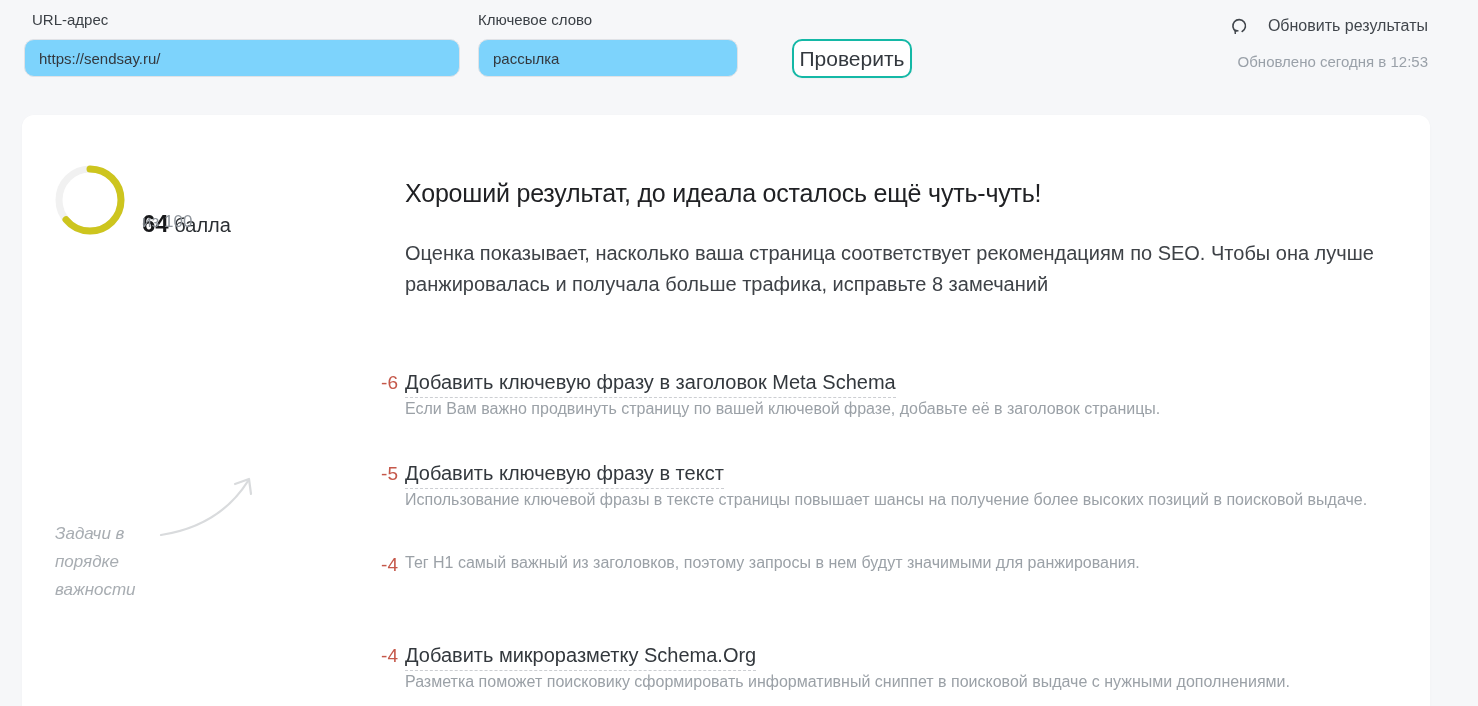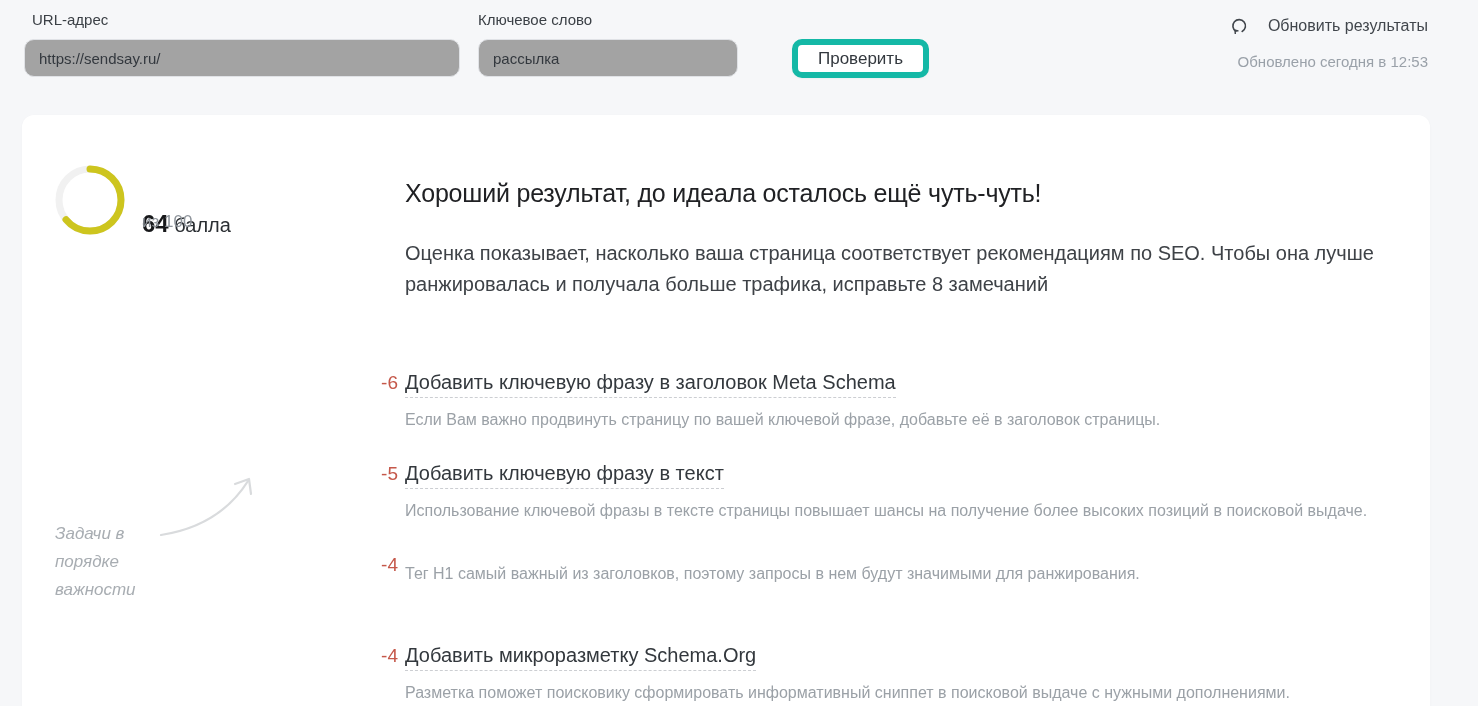--- a/index.html
+++ b/index.html
@@ -11,37 +11,37 @@
     color:#3b4046;
   }
   .field-label {
     position:absolute;
     font-size:15px;
     color:#3b4046;
   }
   .text-input {
     position:absolute;
     height:38px;
-    background:#a3a3a3;
+    background:#7dd3fc;
     border:1px solid #e0e2e6;
     border-radius:10px;
     padding:0 14px;
     font-size:15px;
     color:#33383e;
     font-family:"Liberation Sans", sans-serif;
     outline:none;
   }
   .check-btn {
     position:absolute;
     left:792px; top:39px;
-    width:137px; height:39px;
+    width:120px; height:39px;
     background:#ffffff;
-    border:6px solid #14b8a6;
+    border:2px solid #14b8a6;
     border-radius:10px;
-    font-size:17px;
+    font-size:21px;
     color:#33383e;
     font-family:"Liberation Sans", sans-serif;
     cursor:pointer;
     box-shadow:0 1px 2px rgba(0,0,0,0.04);
   }
   .refresh-row {
     position:absolute;
     top:17px; right:50px;
     display:flex; align-items:center; gap:20px;
     cursor:pointer;
@@ -95,21 +95,20 @@
     display:inline-block;
     font-size:20px;
     color:#33383d;
     line-height:24px;
     border-bottom:1px dashed #ccced2;
     padding-bottom:3px;
     cursor:pointer;
     text-decoration:none;
   }
   .issue-desc {
-    margin-top:11px;
     font-size:16px;
     color:#9ba1a7;
     line-height:21px;
   }
   .annotation {
     position:absolute;
     left:33px; top:405px;
     font-size:17px;
     font-style:italic;
     color:#a8adb2;

